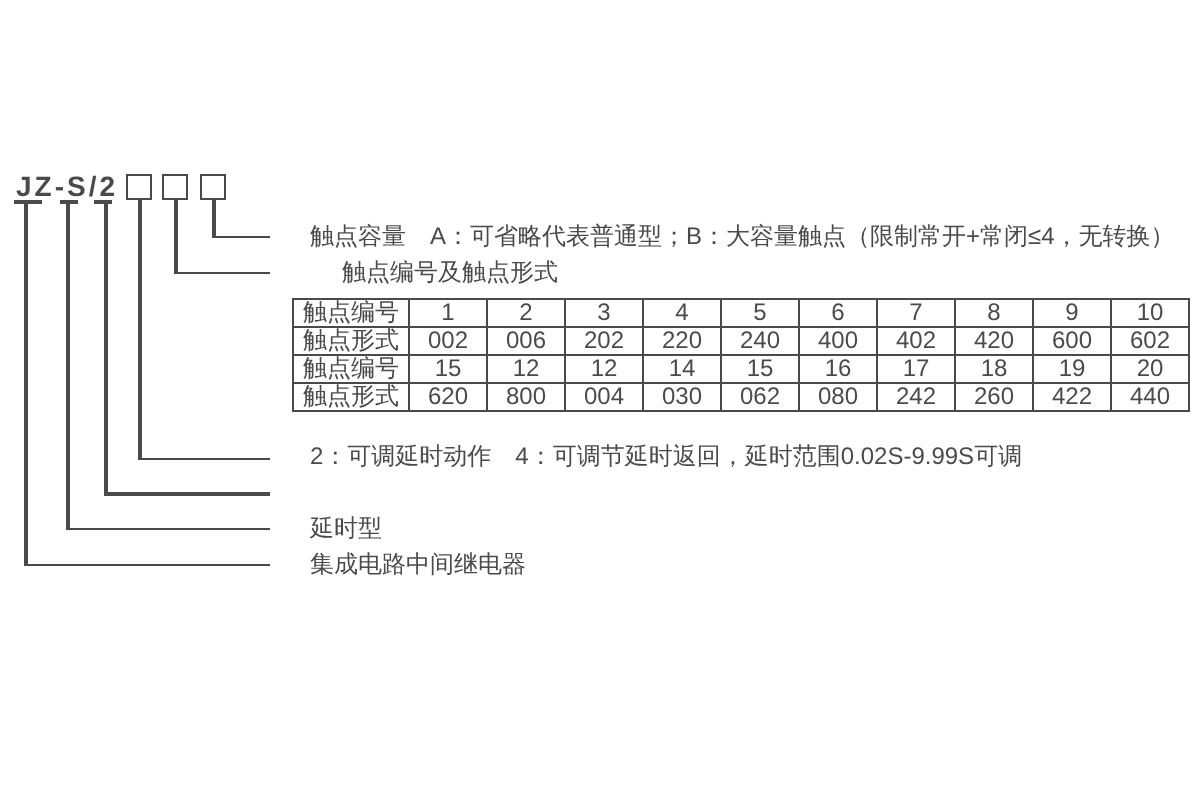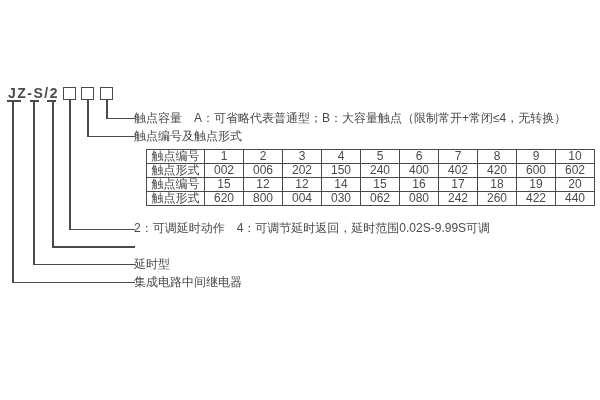--- a/index.html
+++ b/index.html
@@ -30,21 +30,21 @@
     width: 13px;
     height: 13px;
     border: 1.6px solid var(--ink);
     background: #fff;
   }
   .line { position: absolute; background: var(--ink); }
   .v { width: 1.6px; }
   .h { height: 1.6px; }
   .callout {
     position: absolute;
-    left: 134px;
+    left: 155px;
     font-size: 12px;
     line-height: 14px;
     white-space: nowrap;
     color: var(--ink);
   }
   table.spec {
     position: absolute;
     left: 146px;
     top: 149px;
     border-collapse: collapse;
@@ -85,21 +85,21 @@
   <div class="line v" style="left:106px; top:100px; height:19px;"></div>
 
   <div class="line h" style="left:106px; top:117.5px; width:29px;"></div>
   <div class="line h" style="left:87px;  top:135.5px; width:48px;"></div>
   <div class="line h" style="left:69px;  top:228.5px; width:66px;"></div>
   <div class="line h" style="left:52px;  top:246px;   width:83px;"></div>
   <div class="line h" style="left:33px;  top:263.5px; width:102px;"></div>
   <div class="line h" style="left:12px;  top:281.5px; width:123px;"></div>
 
   <div class="callout" style="top:111px;">触点容量　A：可省略代表普通型；B：大容量触点（限制常开+常闭≤4，无转换）</div>
-  <div class="callout" style="top:129px;">触点编号及触点形式</div>
+  <div class="callout" style="top:129px;margin-left:16px;">触点编号及触点形式</div>
   <div class="callout" style="top:221px;">2：可调延时动作　4：可调节延时返回，延时范围0.02S-9.99S可调</div>
   <div class="callout" style="top:257px;">延时型</div>
   <div class="callout" style="top:275px;text-align:center;">集成电路中间继电器</div>
 
   <table class="spec">
     <tbody>
         <tr>
           <td class="hdr">触点编号</td>
           <td class="val">1</td>
           <td class="val">2</td>
@@ -110,21 +110,21 @@
           <td class="val">7</td>
           <td class="val">8</td>
           <td class="val">9</td>
           <td class="val">10</td>
         </tr>
         <tr>
           <td class="hdr">触点形式</td>
           <td class="val">002</td>
           <td class="val">006</td>
           <td class="val">202</td>
-          <td class="val">150</td>
+          <td class="val">220</td>
           <td class="val">240</td>
           <td class="val">400</td>
           <td class="val">402</td>
           <td class="val">420</td>
           <td class="val">600</td>
           <td class="val">602</td>
         </tr>
         <tr>
           <td class="hdr">触点编号</td>
           <td class="val">15</td>

